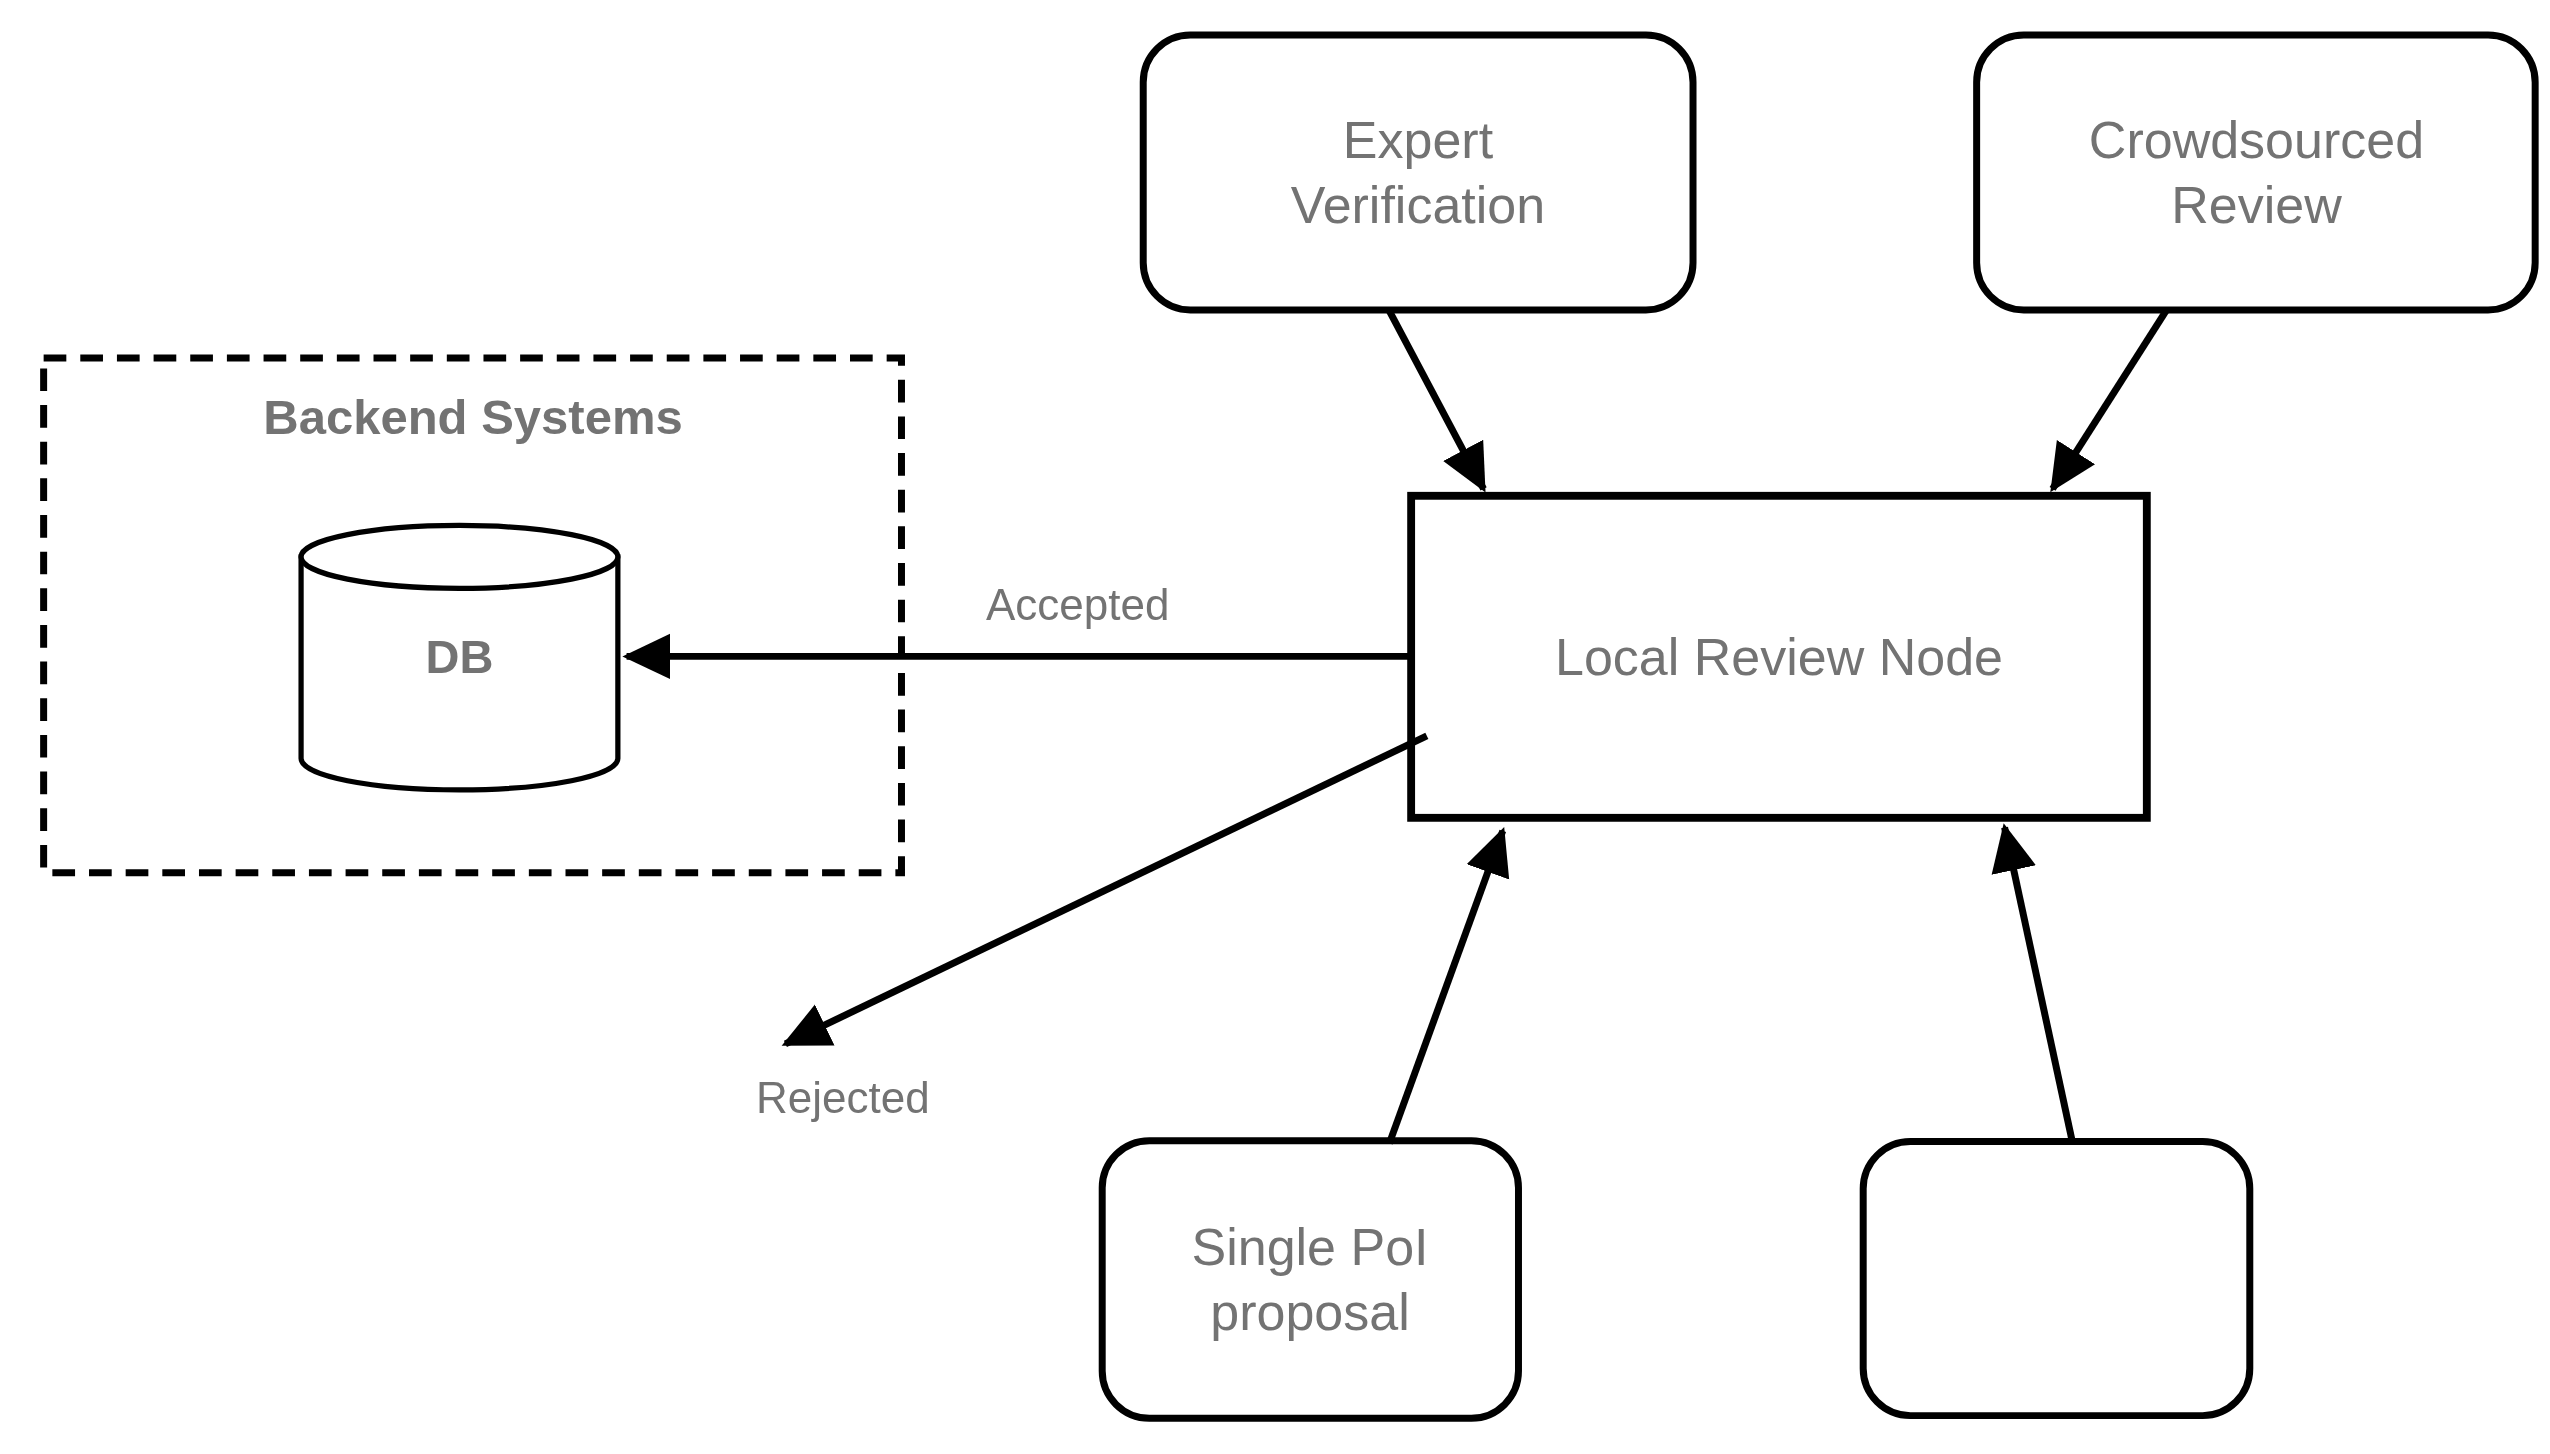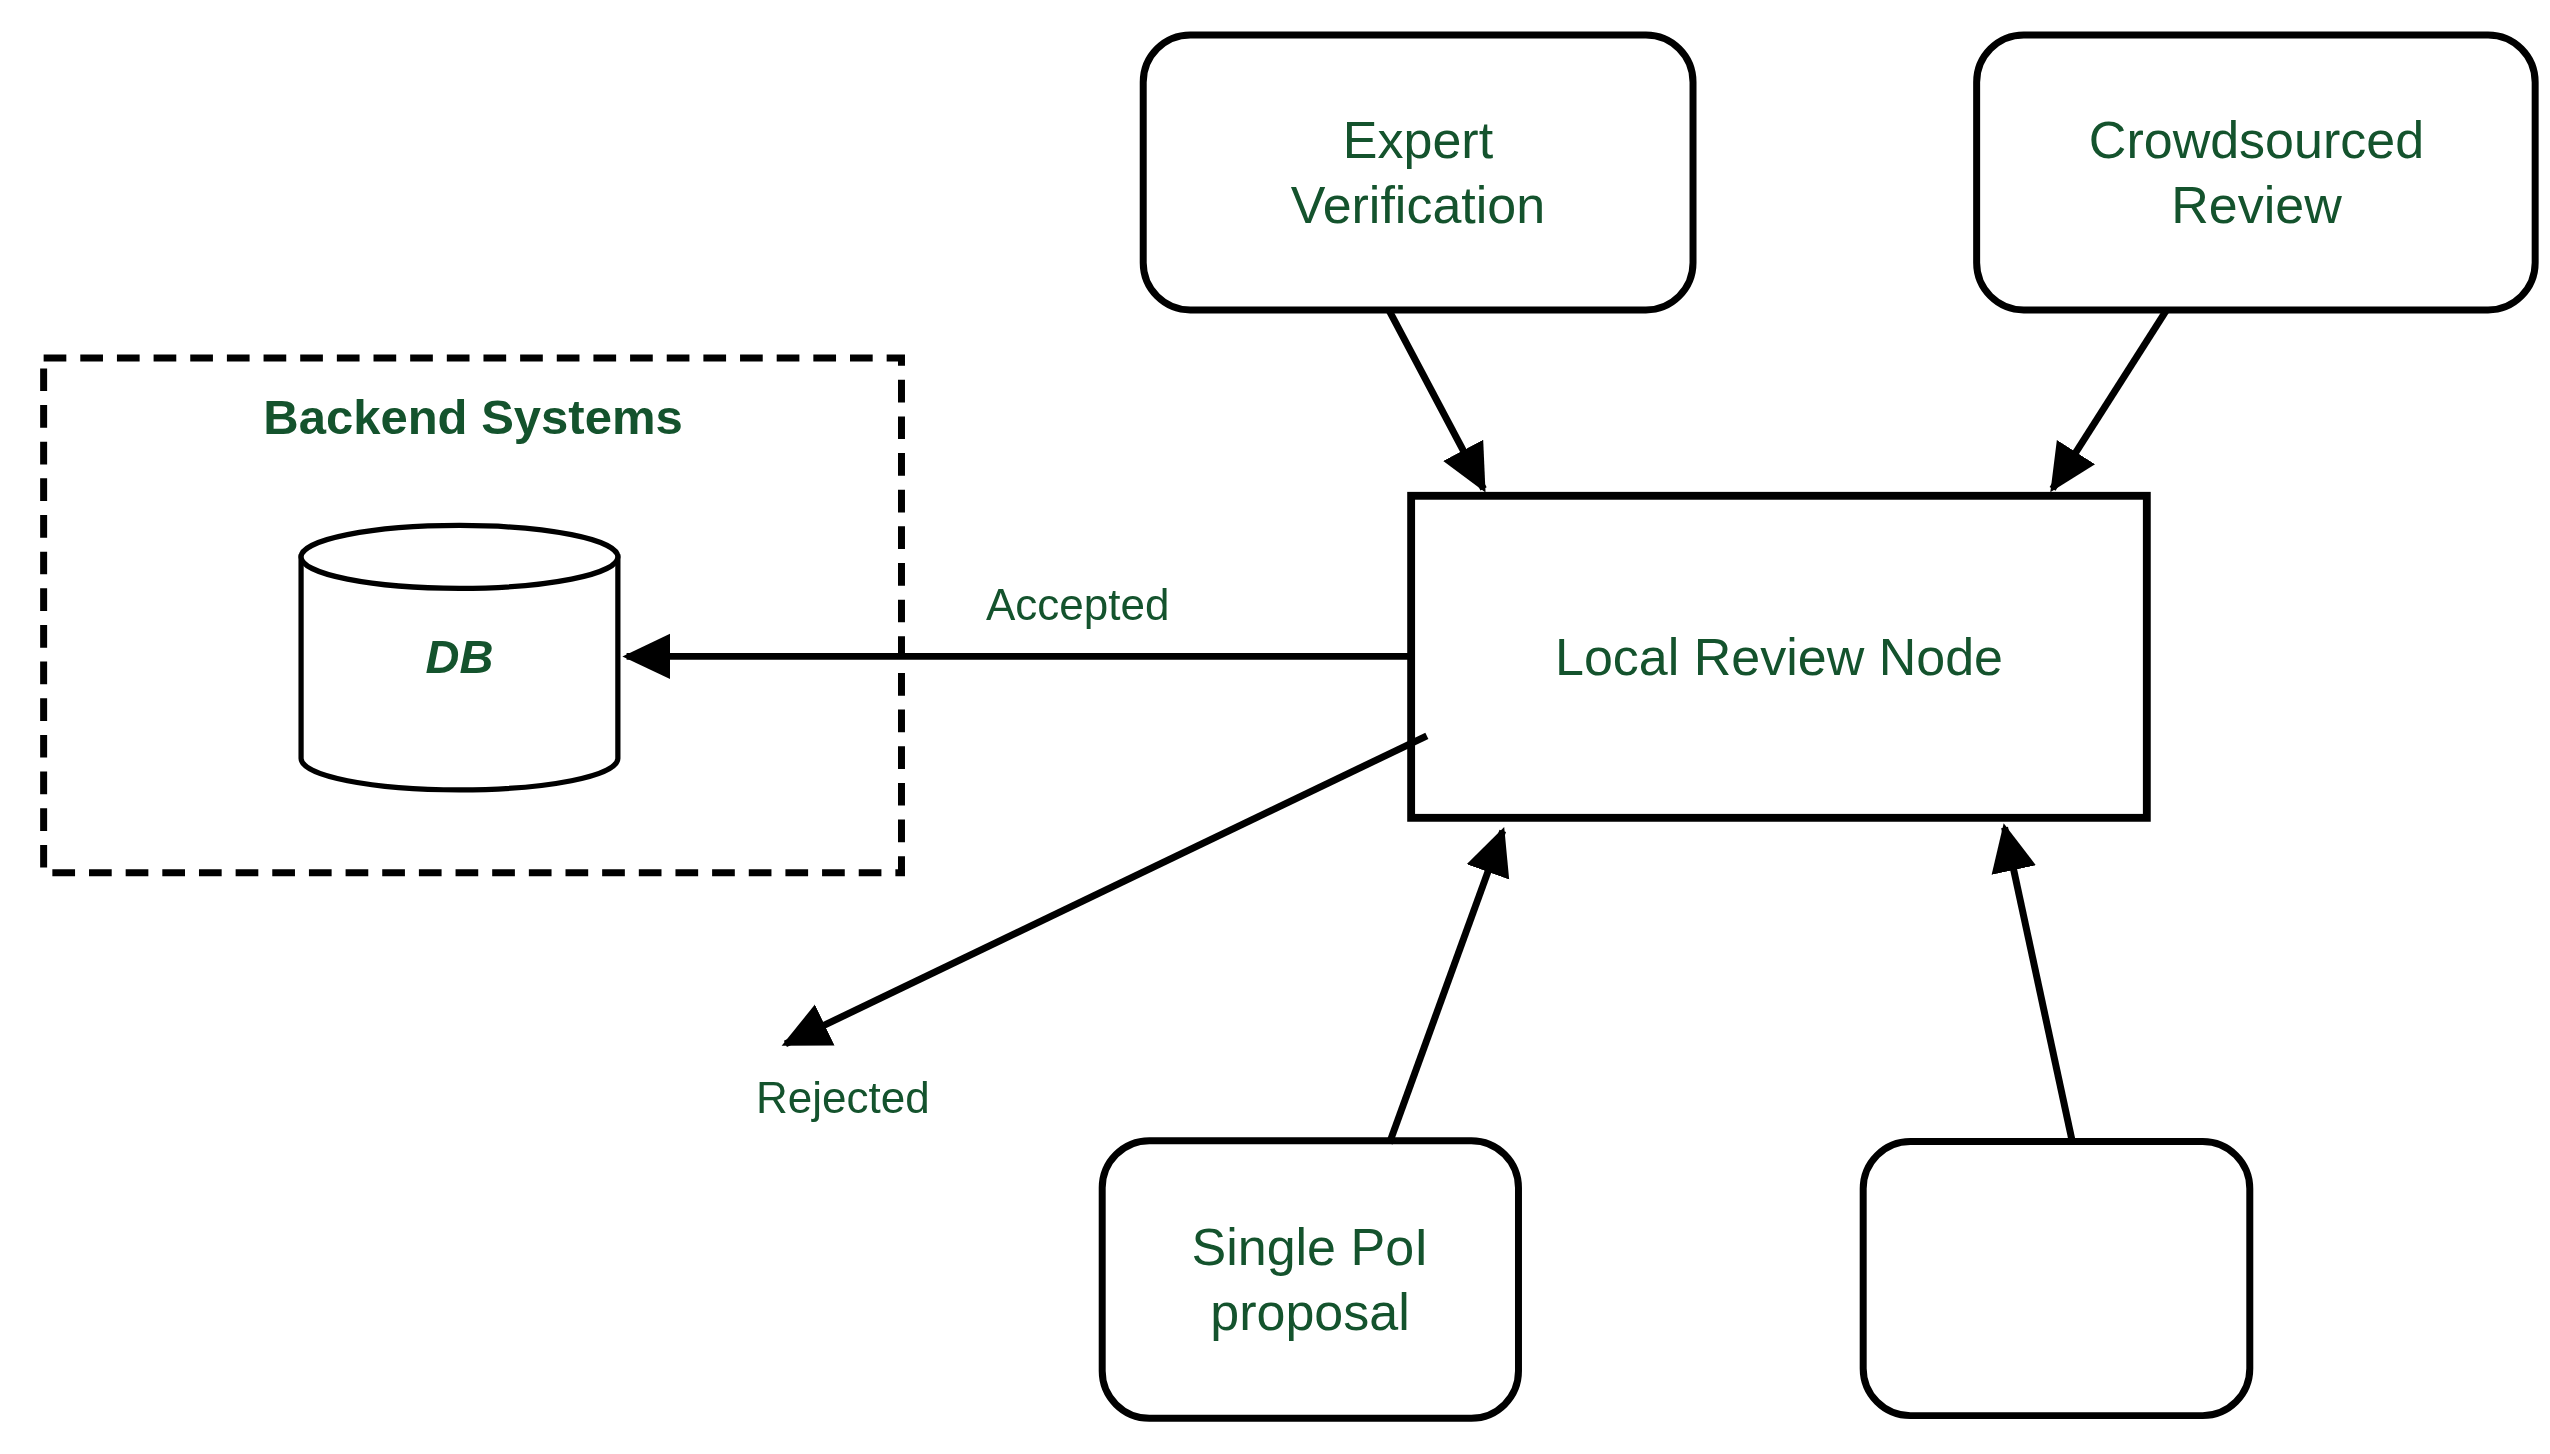--- a/index.html
+++ b/index.html
@@ -25,30 +25,30 @@
     pointer-events: none;
   }
   svg.layer * { pointer-events: auto; }
 
   .node-text {
     position: absolute;
     display: flex;
     align-items: center;
     justify-content: center;
     text-align: center;
-    color: #14532d;
+    color: #737373;
     line-height: 1.25;
     white-space: pre-line;
     user-select: none;
   }
 
   .rounded-label   { font-size: 52px; font-weight: 400; letter-spacing: 0px; }
   .process-label   { font-size: 52px; font-weight: 400; }
   .group-title     { font-size: 49px; font-weight: 700; }
-  .db-label        { font-size: 47px; font-weight: 700; font-style: italic; }
+  .db-label        { font-size: 47px; font-weight: 700; }
   .edge-label      { font-size: 44px; font-weight: 400; }
 </style>
 </head>
 <body>
 
 <div id="canvas">
 
   <svg class="layer" viewBox="0 0 2922 1667">
     <defs>
       <marker id="arrowhead" viewBox="0 0 12 12" refX="10.4" refY="6" markerWidth="7.2" markerHeight="7.2" orient="auto-start-reverse" markerUnits="strokeWidth">

